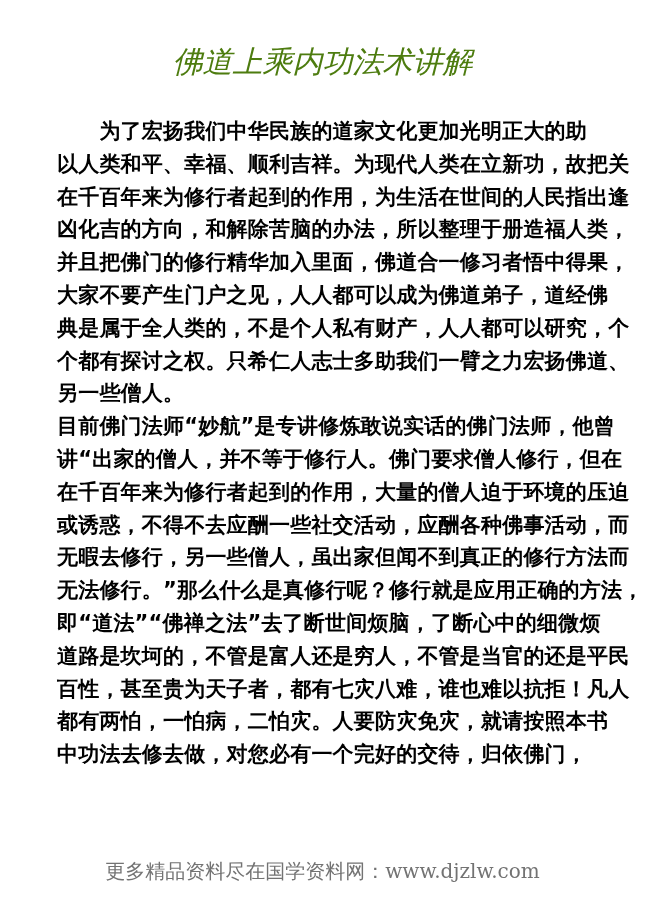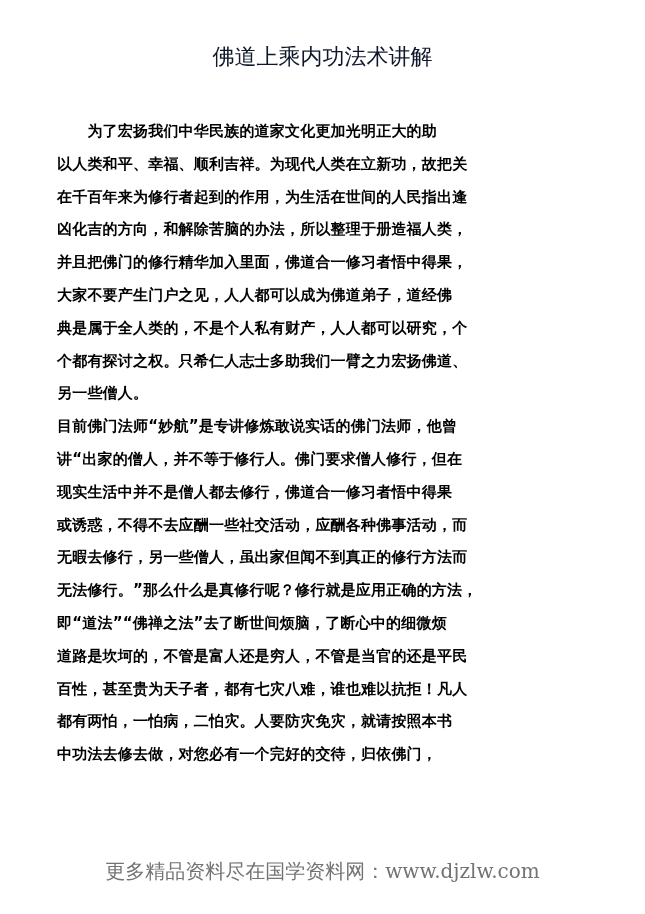--- a/index.html
+++ b/index.html
@@ -1,28 +1,28 @@
 <!DOCTYPE html>
 <html><head>
 <meta charset="utf-8">
 <style>
   html, body { margin: 0; padding: 0; background: #ffffff; }
   body { width: 645px; height: 914px; position: relative; overflow: hidden; }
   .page { position: absolute; left: 0; top: 0; width: 645px; height: 914px; background: #fff; }
   .title {
     position: absolute; left: 0; top: 42px; width: 645px; text-align: center;
     font-family: "DejaVu Serif", "Liberation Serif", serif;
-    font-size: 22px; color: #0f172a; font-weight: normal; letter-spacing: 0px;
+    font-size: 30px; color: #4d7c0f; font-weight: normal; letter-spacing: 0px; font-style: italic;
   }
   .body-text {
     position: absolute; left: 57px; top: 115px; width: 535px;
   }
   .line {
     font-family: "DejaVu Sans", "Liberation Sans", sans-serif;
-    font-weight: bold; font-size: 15px; color: #000;
+    font-weight: bold; font-size: 21px; color: #000;
     height: 32.8px; line-height: 32.8px; white-space: nowrap;
     letter-spacing: 0.2px;
   }
   .footer {
     position: absolute; left: 0; top: 858px; width: 645px; text-align: center;
     font-family: "DejaVu Serif", "Liberation Serif", serif;
     font-size: 20px; color: #737373;
   }
 </style>
 </head>
@@ -36,21 +36,21 @@
     <div class="line">以人类和平、幸福、顺利吉祥。为现代人类在立新功，故把关</div>
     <div class="line">在千百年来为修行者起到的作用，为生活在世间的人民指出逢</div>
     <div class="line">凶化吉的方向，和解除苦脑的办法，所以整理于册造福人类，</div>
     <div class="line">并且把佛门的修行精华加入里面，佛道合一修习者悟中得果，</div>
     <div class="line"> 大家不要产生门户之见，人人都可以成为佛道弟子，道经佛</div>
     <div class="line">典是属于全人类的，不是个人私有财产，人人都可以研究，个</div>
     <div class="line">个都有探讨之权。只希仁人志士多助我们一臂之力宏扬佛道、</div>
     <div class="line">另一些僧人。</div>
     <div class="line">目前佛门法师“妙航”是专讲修炼敢说实话的佛门法师，他曾</div>
     <div class="line">讲“出家的僧人，并不等于修行人。佛门要求僧人修行，但在</div>
-    <div class="line">现实生活中并不是僧人都去修行，佛道合一修习者悟中得果</div>
+    <div class="line">在千百年来为修行者起到的作用，大量的僧人迫于环境的压迫</div>
     <div class="line">或诱惑，不得不去应酬一些社交活动，应酬各种佛事活动，而</div>
     <div class="line">无暇去修行，另一些僧人，虽出家但闻不到真正的修行方法而</div>
     <div class="line">无法修行。”那么什么是真修行呢？修行就是应用正确的方法，</div>
     <div class="line">即“道法”“佛禅之法”去了断世间烦脑，了断心中的细微烦</div>
     <div class="line">道路是坎坷的，不管是富人还是穷人，不管是当官的还是平民</div>
     <div class="line">百性，甚至贵为天子者，都有七灾八难，谁也难以抗拒！凡人</div>
     <div class="line">都有两怕，一怕病，二怕灾。人要防灾免灾，就请按照本书</div>
     <div class="line">中功法去修去做，对您必有一个完好的交待，归依佛门，</div>
   </div>
 

